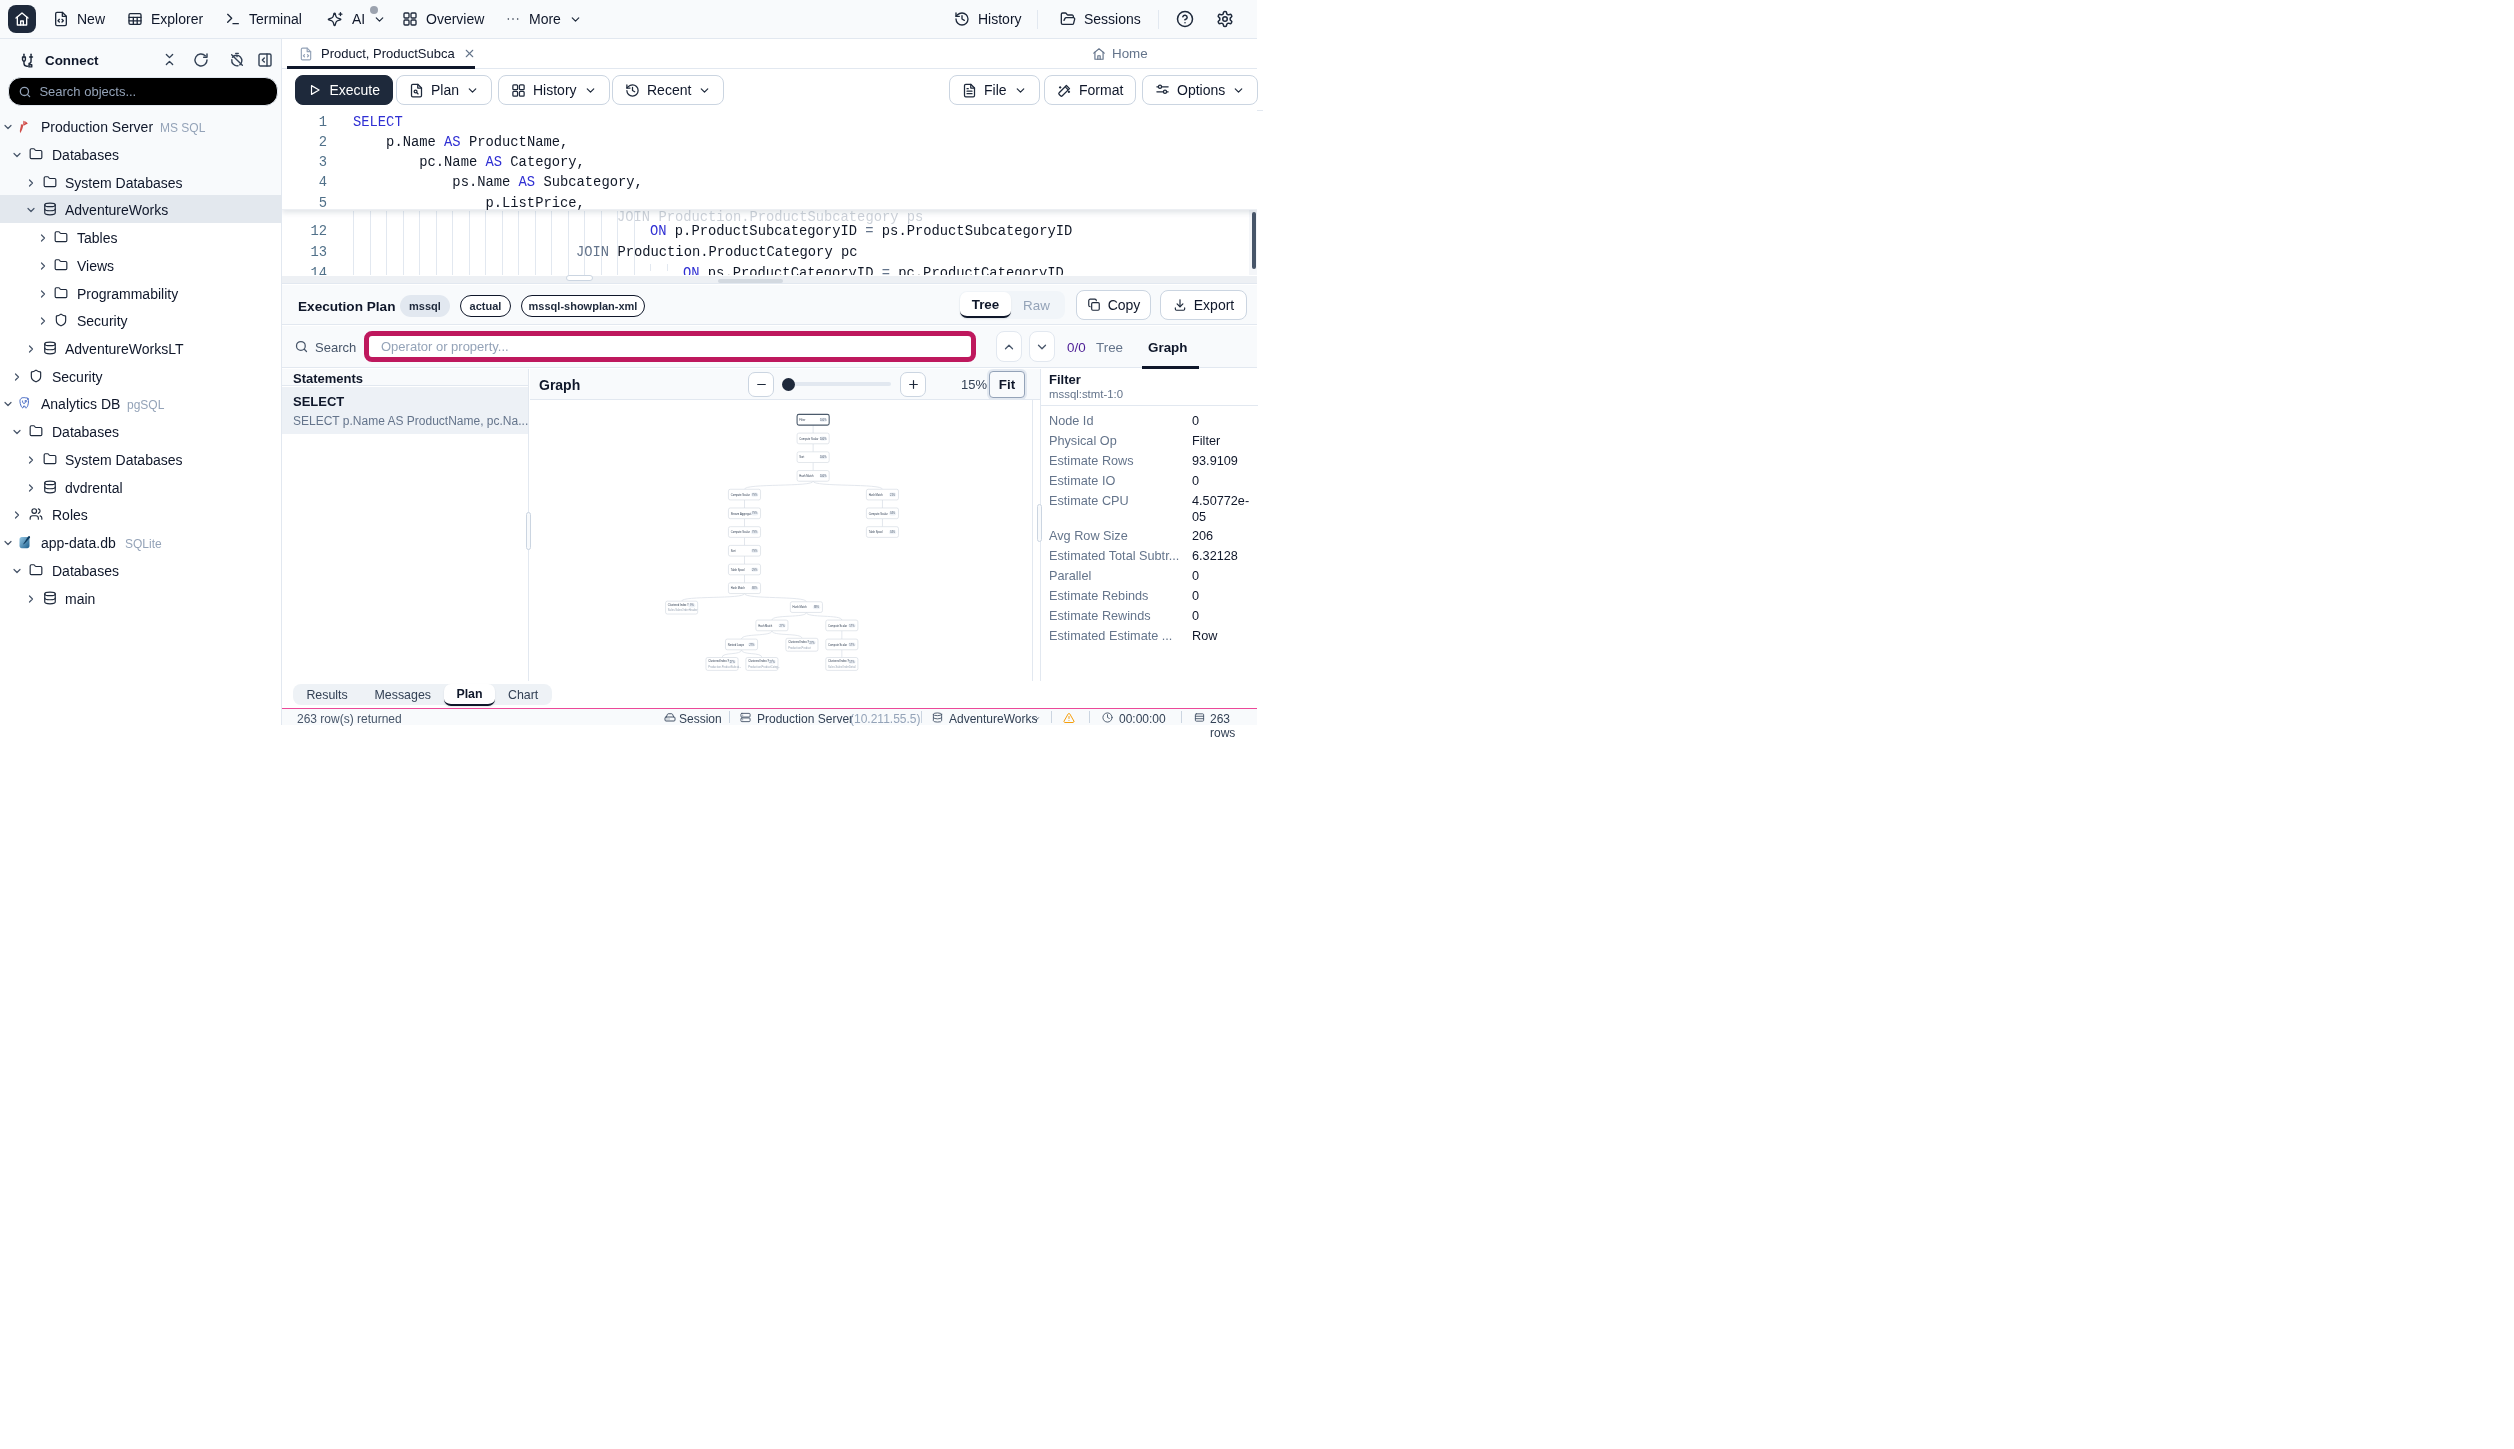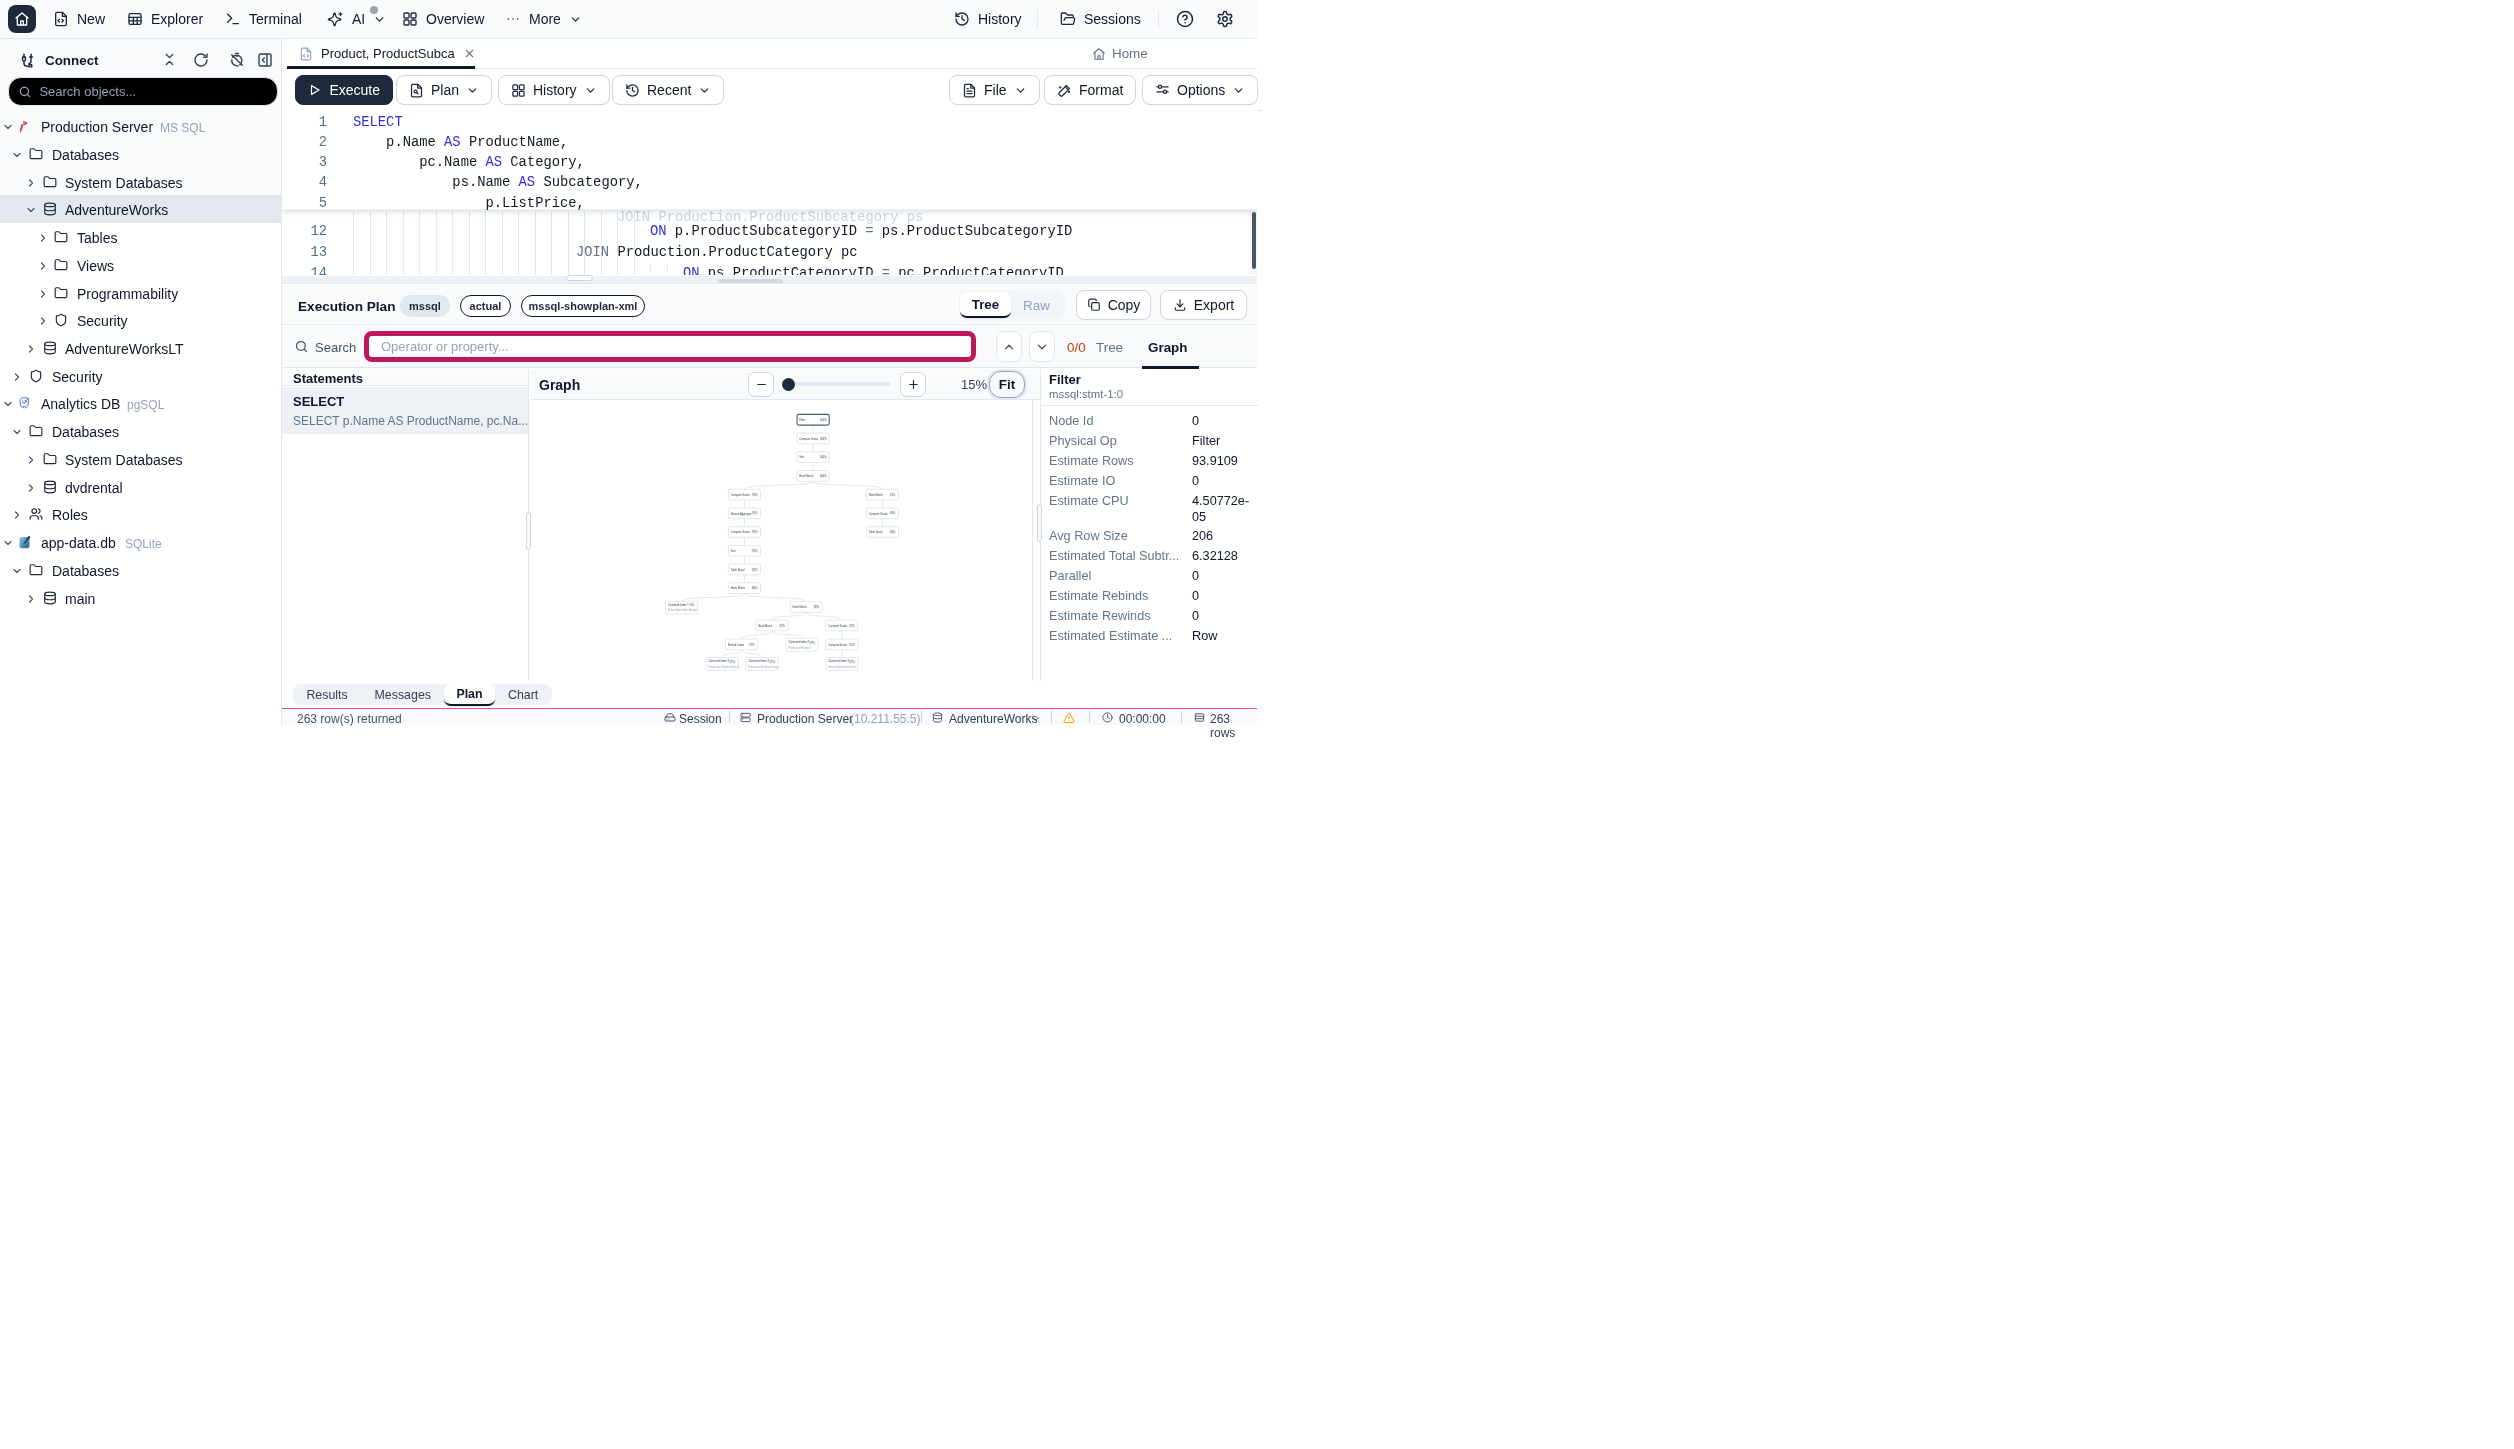--- a/index.html
+++ b/index.html
@@ -102,21 +102,21 @@
 #sthead { position:absolute; left:0; top:0; width:246px; height:17.3px; background:#f8fafc;
   border-bottom:1px solid #e2e8f0; }
 #stitem { position:absolute; left:0; top:18.3px; width:246px; height:47px; background:#edf1f6; }
 .vsep { position:absolute; top:0; width:1px; height:313px; background:#e2e8f0; }
 #graphpanel { position:absolute; left:248px; top:0; width:511px; height:313px; background:#fff; }
 #graphhead { position:absolute; left:0; top:0; width:511px; height:31px; background:#f8fafc;
   border-bottom:1px solid #e2e8f0; }
 .zbtn { position:absolute; top:3px; width:26px; height:25px; background:#fff; border:1px solid #cbd5e1;
   border-radius:7px; display:flex; align-items:center; justify-content:center; }
 #fitbtn { position:absolute; left:459px; top:2px; width:36px; height:27px; background:#f8fafc;
-  border:1.5px solid #94a3b8; box-shadow:0 0 0 2px #e2e8f0; border-radius:12px; display:flex; align-items:center;
+  border:1.5px solid #94a3b8; box-shadow:0 0 0 2px #e2e8f0; border-radius:4px; display:flex; align-items:center;
   justify-content:center; font-size:13.4px; font-weight:600; color:#0f172a; }
 #props { position:absolute; left:758px; top:0; width:217px; height:313px; background:#fff;
   border-left:1px solid #e2e8f0; }
 .prow { display:flex; line-height:20px; font-size:12.7px; }
 .prow .pl { width:143px; color:#64748b; white-space:nowrap; overflow:hidden; }
 .prow .pv { width:66px; color:#0f172a; overflow-wrap:anywhere; line-height:16.3px; padding-top:2.2px; }
 .vpill { position:absolute; width:5px; height:38px; background:#f8fafc; border:1px solid #cbd5e1;
   border-radius:3px; }
 
 #tabspill { position:absolute; left:11px; top:3px; height:21.4px; background:#eef2f6; border-radius:8px;
@@ -649,21 +649,21 @@
       <div class="navbtn" style="left:714px">
           <svg width="14" height="14" viewBox="0 0 24 24" fill="none" stroke="#475569" stroke-width="2.2" stroke-linecap="round" stroke-linejoin="round">
             <path d="m18 15-6-6-6 6"></path>
           </svg>
         </div>
       <div class="navbtn" style="left:747px">
           <svg width="14" height="14" viewBox="0 0 24 24" fill="none" stroke="#475569" stroke-width="2.2" stroke-linecap="round" stroke-linejoin="round">
             <path d="m6 9 6 6 6-6"></path>
           </svg>
         </div>
-      <div style="position:absolute;left:785px;top:14px;font-size:13.4px;color:#c2410c">0/0</div>
+      <div style="position:absolute;left:785px;top:14px;font-size:13.4px;color:#4c1d95">0/0</div>
       <div style="position:absolute;left:814px;top:14px;font-size:13.4px;color:#64748b">Tree</div>
       <div style="position:absolute;left:866px;top:14px;font-size:13.4px;font-weight:700;color:#0f172a">Graph</div>
       <div style="position:absolute;left:860px;top:40px;width:57px;height:2.5px;background:#0f172a"></div>
     </div>
     <div id="planbody">
       <div id="statements">
         <div id="sthead">
             <div style="position:absolute;left:11px;top:2px;font-size:13px;font-weight:700;color:#0f172a">Statements</div>
           </div>
         <div id="stitem">

